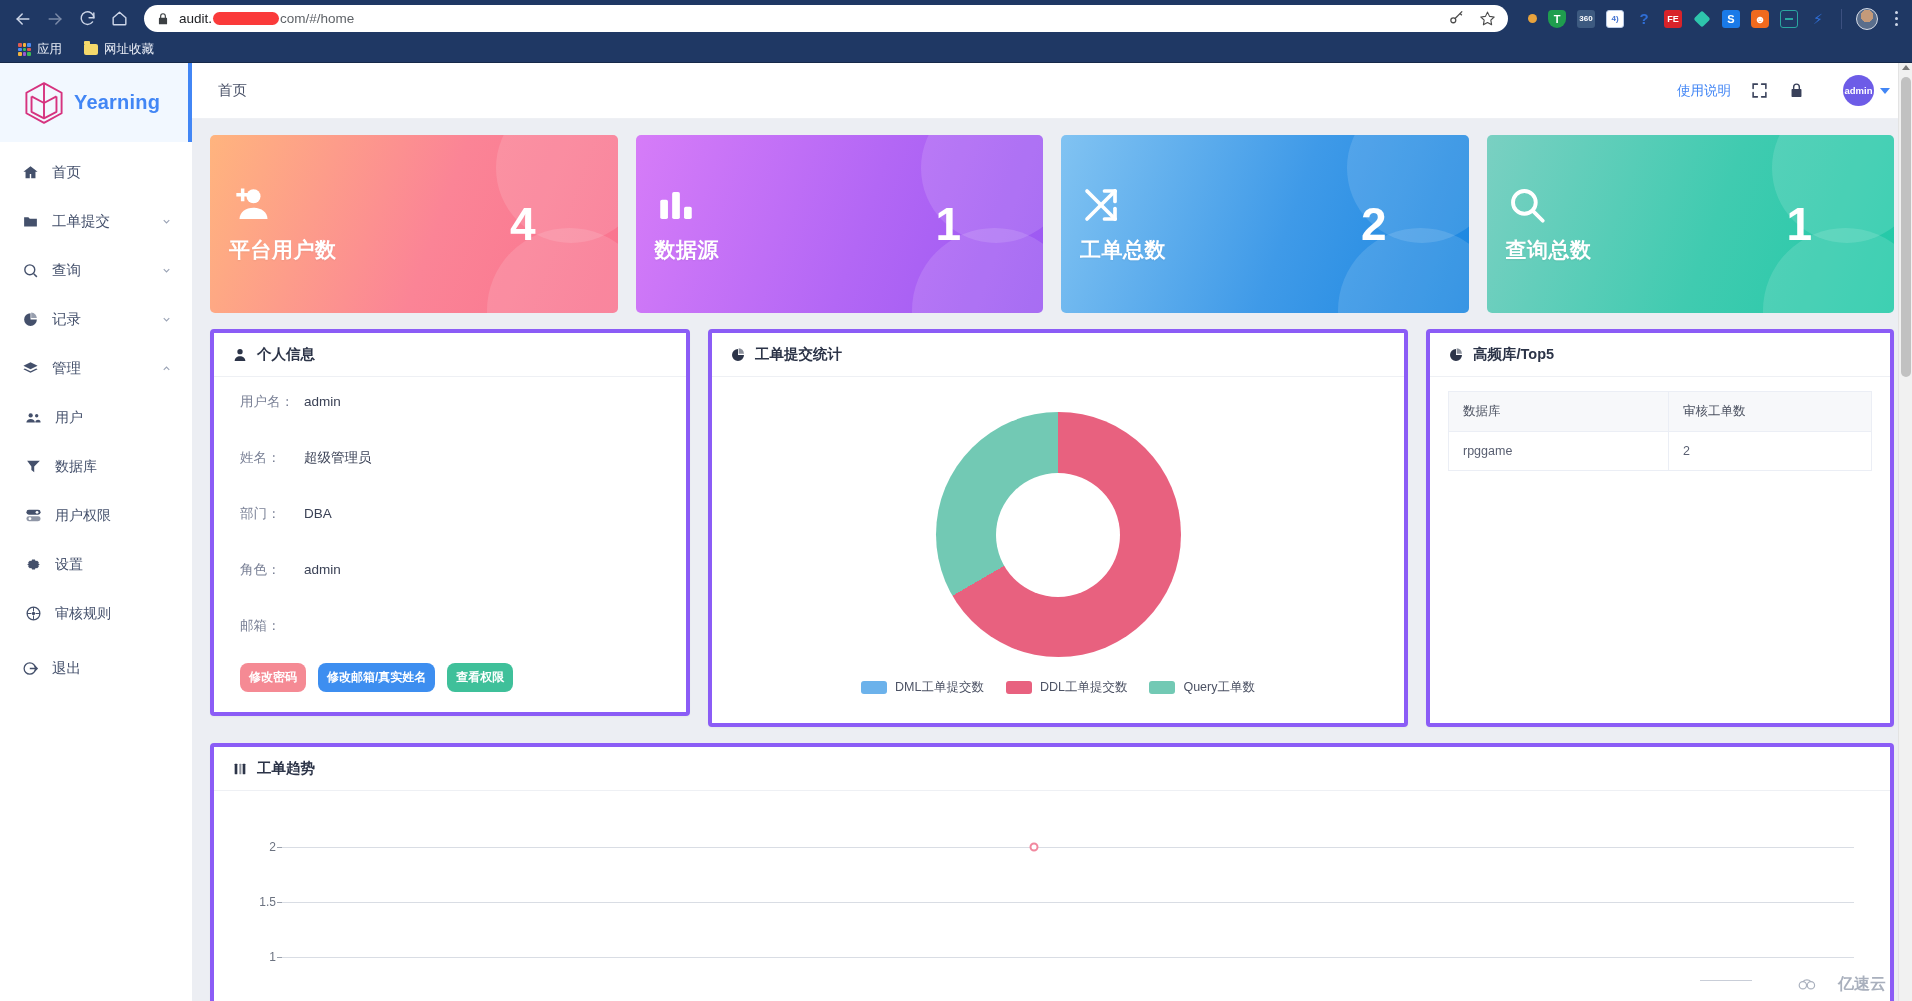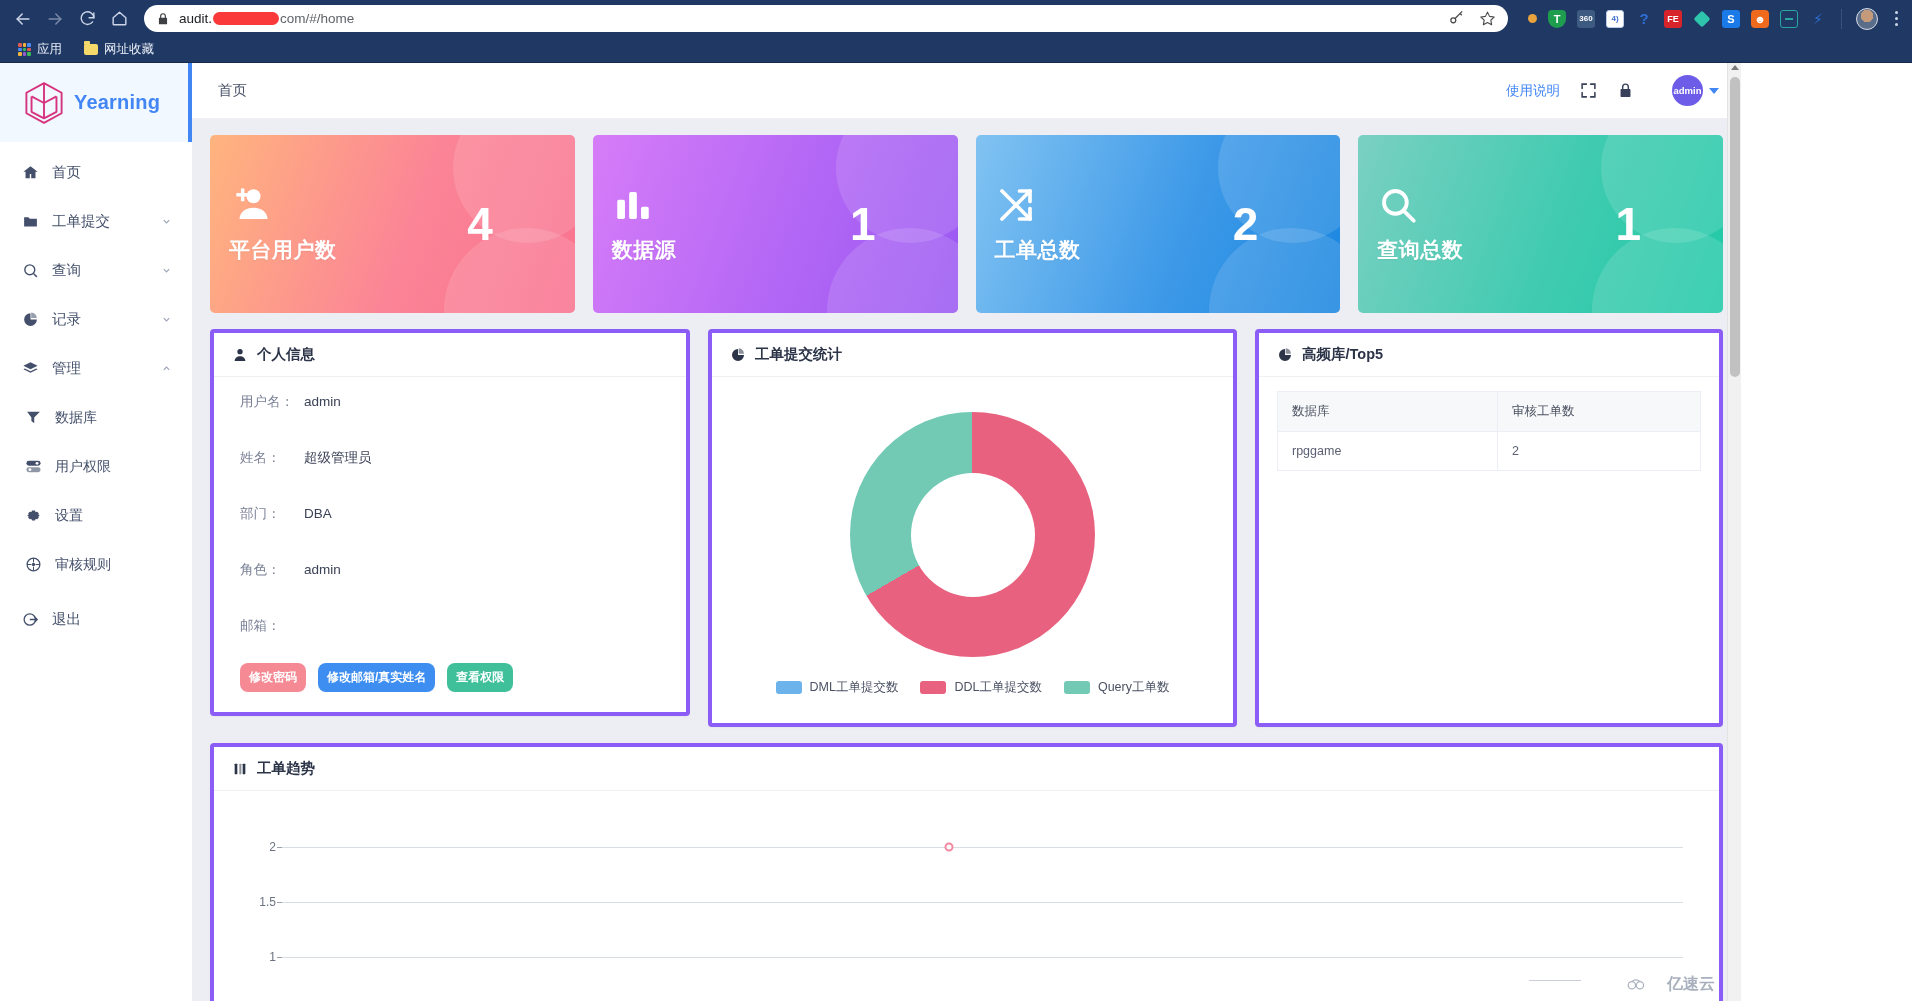--- a/index.html
+++ b/index.html
@@ -80,21 +80,21 @@
   .bm { display:flex; align-items:center; gap:6px; padding: 2px 8px; border-radius:4px;}
   .bm-label { font-size: 12.5px; color:#e9edf6; }
   .apps-grid { width:13px;height:13px;display:grid;grid-template-columns:repeat(3,1fr);grid-template-rows:repeat(3,1fr);gap:1px;}
   .apps-grid i { display:block; border-radius:1px; }
   .folder-ico { width:14px;height:11px;background:#f5d96b;border-radius:1px 2px 2px 2px; position:relative;}
   .folder-ico:before{content:"";position:absolute;top:-3px;left:0;width:6px;height:3px;background:#f5d96b;border-radius:1px 1px 0 0;}
 
   
   .app {
     position: relative;
-    width: 1741px; height: 938px;
+    width: 1912px; height: 938px;
     display: flex;
     background: #eceef3;
   }
 
   
   .sidebar {
     width: 192px; flex: none;
     background: #ffffff;
     height: 938px;
     position: relative;
@@ -434,20 +434,31 @@
               <path d="M2 13l10 5 10-5-2-1-8 4-8-4z"></path>
             </svg>
           </span>
         <span class="mi-label">管理</span>
         <svg class="caret" viewBox="0 0 24 24" fill="none" stroke="currentColor" stroke-width="2.4">
             <polyline points="6 15 12 9 18 15"></polyline>
           </svg>
       </div>
 
       <div class="submenu">
+        <div class="menu-item">
+          <span class="mi-ico">
+              <svg viewBox="0 0 24 24" fill="currentColor">
+                <circle cx="8" cy="9" r="3"></circle>
+                <circle cx="16.5" cy="9.5" r="2.4"></circle>
+                <path d="M2 19c0-3.3 2.7-5 6-5s6 1.7 6 5z"></path>
+                <path d="M14.5 19c0-2.6 1.5-4 4-4S22 16.4 22 19z"></path>
+              </svg>
+            </span>
+          <span class="mi-label">用户</span>
+        </div>
         <div class="menu-item">
           <span class="mi-ico">
               <svg viewBox="0 0 24 24" fill="currentColor">
                 <path d="M3 4h18l-8 8v8l-4-3v-5z"></path>
               </svg>
             </span>
           <span class="mi-label">数据库</span>
         </div>
         <div class="menu-item">
           <span class="mi-ico">

